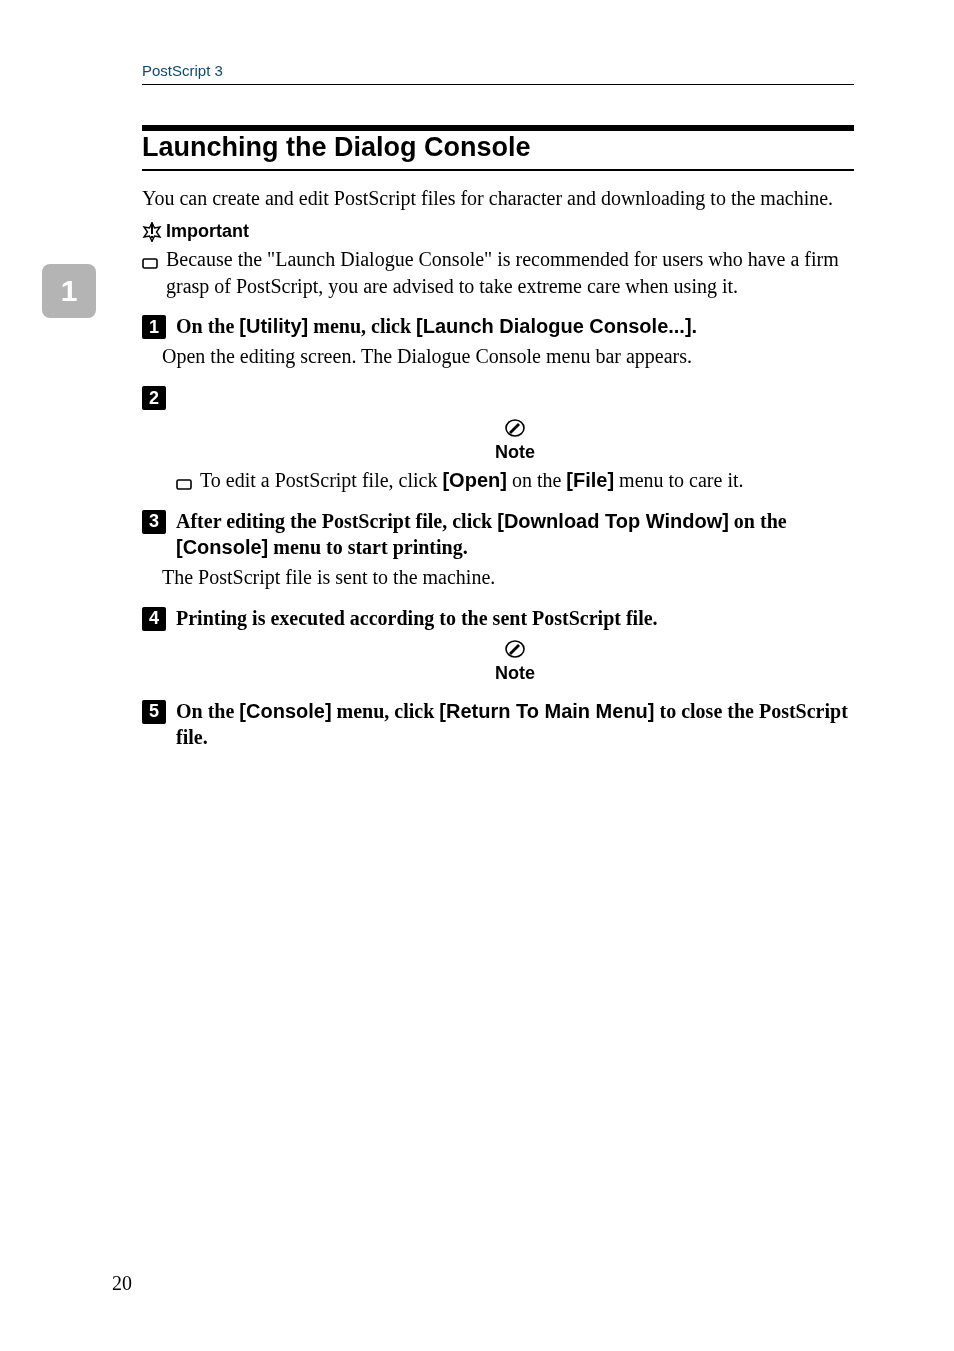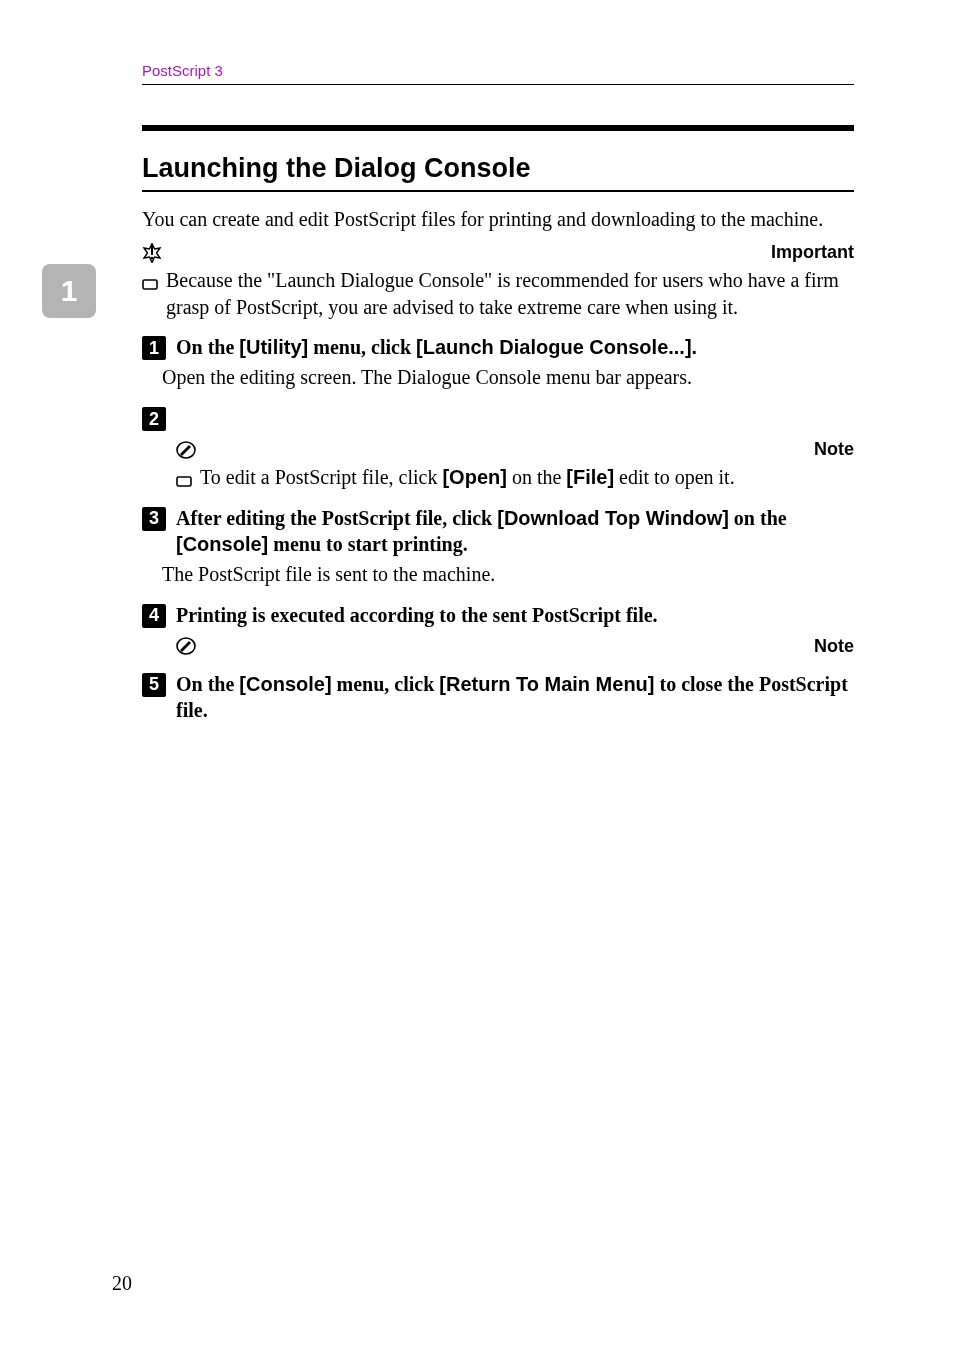--- a/index.html
+++ b/index.html
@@ -20,30 +20,30 @@
     margin-left: 142px;
     margin-right: 0;
     padding-right: 30px;
     border-bottom: 1.5px solid #000;
     padding-bottom: 4px;
   }
   .header-text {
     font-family: Arial, Helvetica, sans-serif;
     font-size: 15px;
     font-weight: 400;
-    color: #a21caf;
+    color: #0c4a6e;
   }
   .section-rule {
     margin-left: 142px;
     margin-top: 40px;
     border-top: 6px solid #000;
   }
   .section-title {
     margin-left: 142px;
-    margin-top: 22px;
+    margin-top: 1px;
     font-family: Arial, Helvetica, sans-serif;
     font-weight: bold;
     font-size: 27px;
     border-bottom: 2px solid #000;
     padding-bottom: 6px;
     padding-right: 30px;
   }
   .body-block {
     margin-left: 142px;
     margin-top: 14px;
@@ -68,21 +68,20 @@
     color: #fff;
     font-family: Arial, Helvetica, sans-serif;
     font-weight: bold;
     font-size: 30px;
   }
   .heading-row {
     display: flex;
     align-items: center;
     gap: 4px;
     margin-top: 10px;
-    justify-content: space-between;
   }
   .heading-label {
     font-family: Arial, Helvetica, sans-serif;
     font-weight: bold;
     font-size: 18px;
   }
   .star-icon svg, .pencil-icon svg {
     display: block;
   }
   .bullet-list {
@@ -132,20 +131,21 @@
     line-height: 1.3;
   }
   .step-follow {
     margin-left: 20px;
     font-size: 20px;
     margin-top: 4px;
     line-height: 1.35;
   }
   .note-block, .note-bullets {
     margin-left: 34px;
+    flex-direction: column;
   }
   .note-block {
     margin-top: 8px;
   }
   .sans-bold {
     font-family: Liberation Sans, sans-serif;
     font-weight: bold;
   }
   .page-num {
     position: absolute;
@@ -165,21 +165,21 @@
 
   <div class="side-tab">
     <span class="side-tab-num">1</span>
   </div>
 
   <div class="section-rule"></div>
   <div class="section-title">Launching the Dialog Console</div>
 
   <div class="body-block">
 
-    <div class="intro">You can create and edit PostScript files for printing and downloading to the machine.</div>
+    <div class="intro">You can create and edit PostScript files for character and downloading to the machine.</div>
 
     <div class="heading-row">
       <span class="star-icon">
         <svg width="20" height="20" viewBox="0 0 20 20">
           <path d="M10 0.5 L12.5 6 L18 5 L14.5 10 L18 15 L12.5 14 L10 19.5 L7.5 14 L2 15 L5.5 10 L2 5 L7.5 6 Z" fill="none" stroke="#000" stroke-width="1.4"></path>
           <line x1="10" y1="3" x2="10" y2="12" stroke="#000" stroke-width="2"></line>
           <circle cx="10" cy="15" r="1.2" fill="#000"></circle>
         </svg>
       </span>
       <span class="heading-label">Important</span>
@@ -216,21 +216,21 @@
       <span class="heading-label">Note</span>
     </div>
     <div class="note-bullets bullet-list">
       <div class="bullet-item">
         <span class="bullet-glyph">
           <svg width="16" height="16" viewBox="0 0 16 16">
               <rect x="1" y="4" width="14" height="9" rx="1.5" fill="none" stroke="#000" stroke-width="1.6"></rect>
             </svg>
         </span>
         <span class="bullet-text">
-          <span>To edit a PostScript file, click </span><span class="sans-bold">[Open]</span><span> on the </span><span class="sans-bold">[File]</span><span> edit to open it.</span>
+          <span>To edit a PostScript file, click </span><span class="sans-bold">[Open]</span><span> on the </span><span class="sans-bold">[File]</span><span> menu to care it.</span>
         </span>
       </div>
     </div>
 
     <div class="step">
       <span class="step-num">3</span>
       <span class="step-text">
         <span>After editing the PostScript file, click </span><span class="sans-bold">[Download Top Window]</span><span> on the </span><span class="sans-bold">[Console]</span><span> menu to start printing.</span>
       </span>
     </div>

